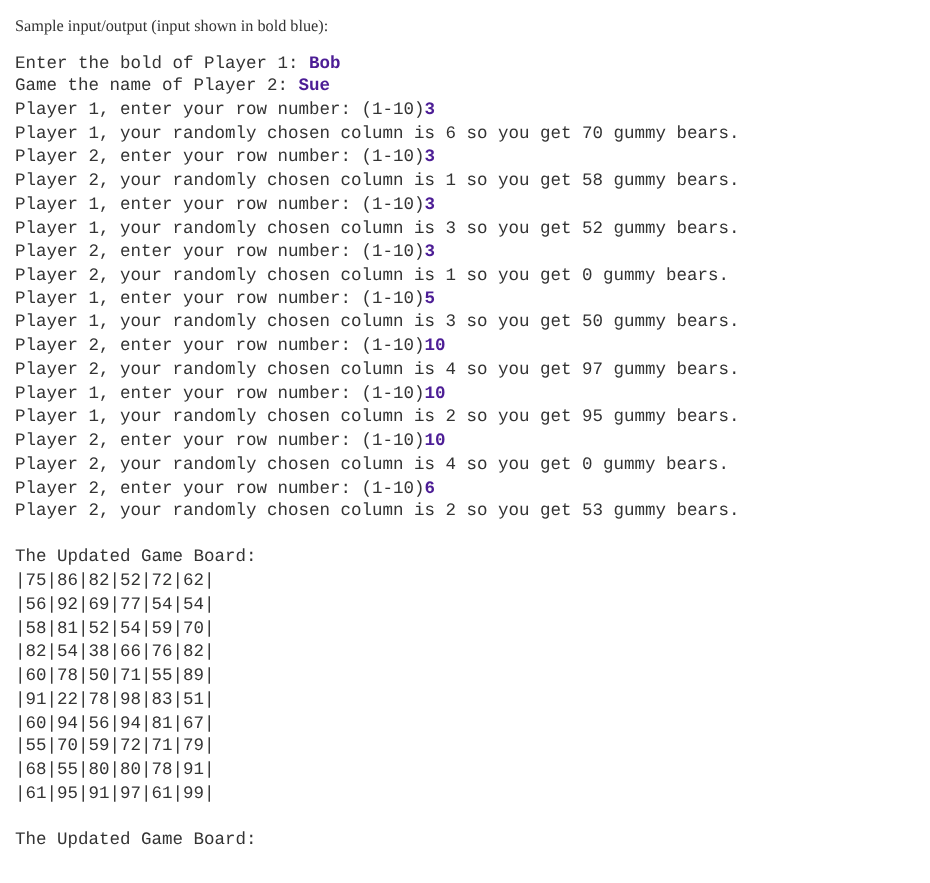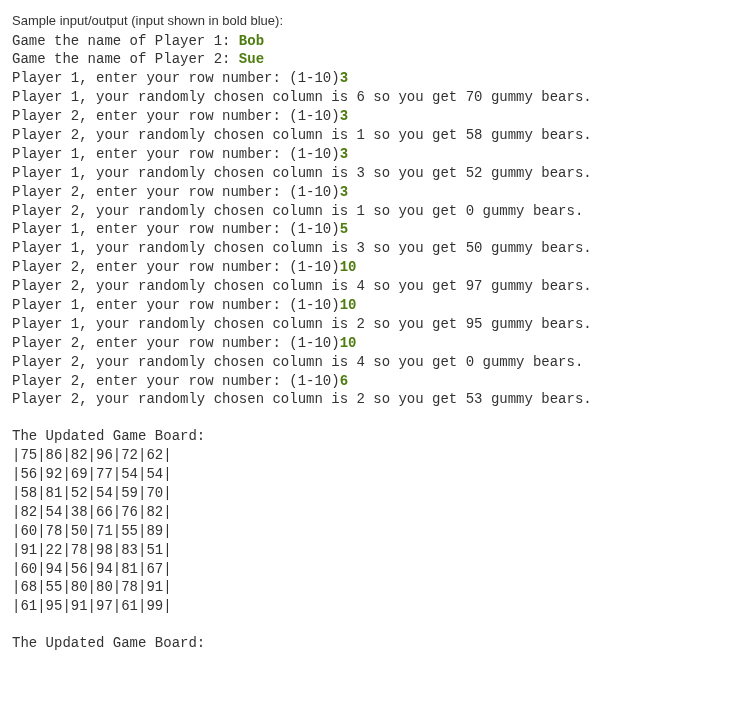--- a/index.html
+++ b/index.html
@@ -7,41 +7,41 @@
       padding: 12px;
       font-family: "Courier New", Courier, monospace;
       font-size: 14px;
       line-height: 1.35;
       background: #ffffff;
       color: #333333;
       width: 744px;
       box-sizing: border-box;
     }
     .header {
-      font-family: Liberation Sans, sans-serif;
+      font-family: Liberation Serif, serif;
       font-size: 13px;
-      margin-bottom: 2px;
+      margin-bottom: 12px;
     }
     .bold-blue {
-      color: #4d7c0f;
+      color: #4c1d95;
       font-weight: bold;
     }
     .line {
       white-space: pre;
     }
     .blank {
       height: 18px;
     }
   </style>
 </head>
 <body>
 
 <div class="header">Sample input/output (input shown in bold blue):</div>
 
-<div class="line"><span>Game the name of Player 1: </span><span class="bold-blue">Bob</span></div>
+<div class="line"><span>Enter the bold of Player 1: </span><span class="bold-blue">Bob</span></div>
 
 <div class="line"><span>Game the name of Player 2: </span><span class="bold-blue">Sue</span></div>
 
 <div id="rounds-container">
     <div class="line"><span>Player 1, enter your row number: (1-10)</span><span class="bold-blue">3</span></div>
     <div class="line">Player 1, your randomly chosen column is 6 so you get 70 gummy bears.</div>
     <div class="line"><span>Player 2, enter your row number: (1-10)</span><span class="bold-blue">3</span></div>
     <div class="line">Player 2, your randomly chosen column is 1 so you get 58 gummy bears.</div>
     <div class="line"><span>Player 1, enter your row number: (1-10)</span><span class="bold-blue">3</span></div>
     <div class="line">Player 1, your randomly chosen column is 3 so you get 52 gummy bears.</div>
@@ -56,26 +56,27 @@
     <div class="line"><span>Player 2, enter your row number: (1-10)</span><span class="bold-blue">10</span></div>
     <div class="line">Player 2, your randomly chosen column is 4 so you get 0 gummy bears.</div>
     <div class="line"><span>Player 2, enter your row number: (1-10)</span><span class="bold-blue">6</span></div>
     <div class="line">Player 2, your randomly chosen column is 2 so you get 53 gummy bears.</div>
   </div>
 
 <div class="blank"></div>
 
 <div class="line">The Updated Game Board:</div>
 <div id="board1-container">
-    <div class="line">|75|86|82|96|72|62|</div>
+    <div class="line">|75|86|82|52|72|62|</div>
     <div class="line">|56|92|69|77|54|54|</div>
     <div class="line">|58|81|52|54|59|70|</div>
     <div class="line">|82|54|38|66|76|82|</div>
     <div class="line">|60|78|50|71|55|89|</div>
     <div class="line">|91|22|78|98|83|51|</div>
     <div class="line">|60|94|56|94|81|67|</div>
+    <div class="line">|55|70|59|72|71|79|</div>
     <div class="line">|68|55|80|80|78|91|</div>
     <div class="line">|61|95|91|97|61|99|</div>
   </div>
 
 <div class="blank"></div>
 
 <div class="line">The Updated Game Board:</div>
 
 </body></html>

